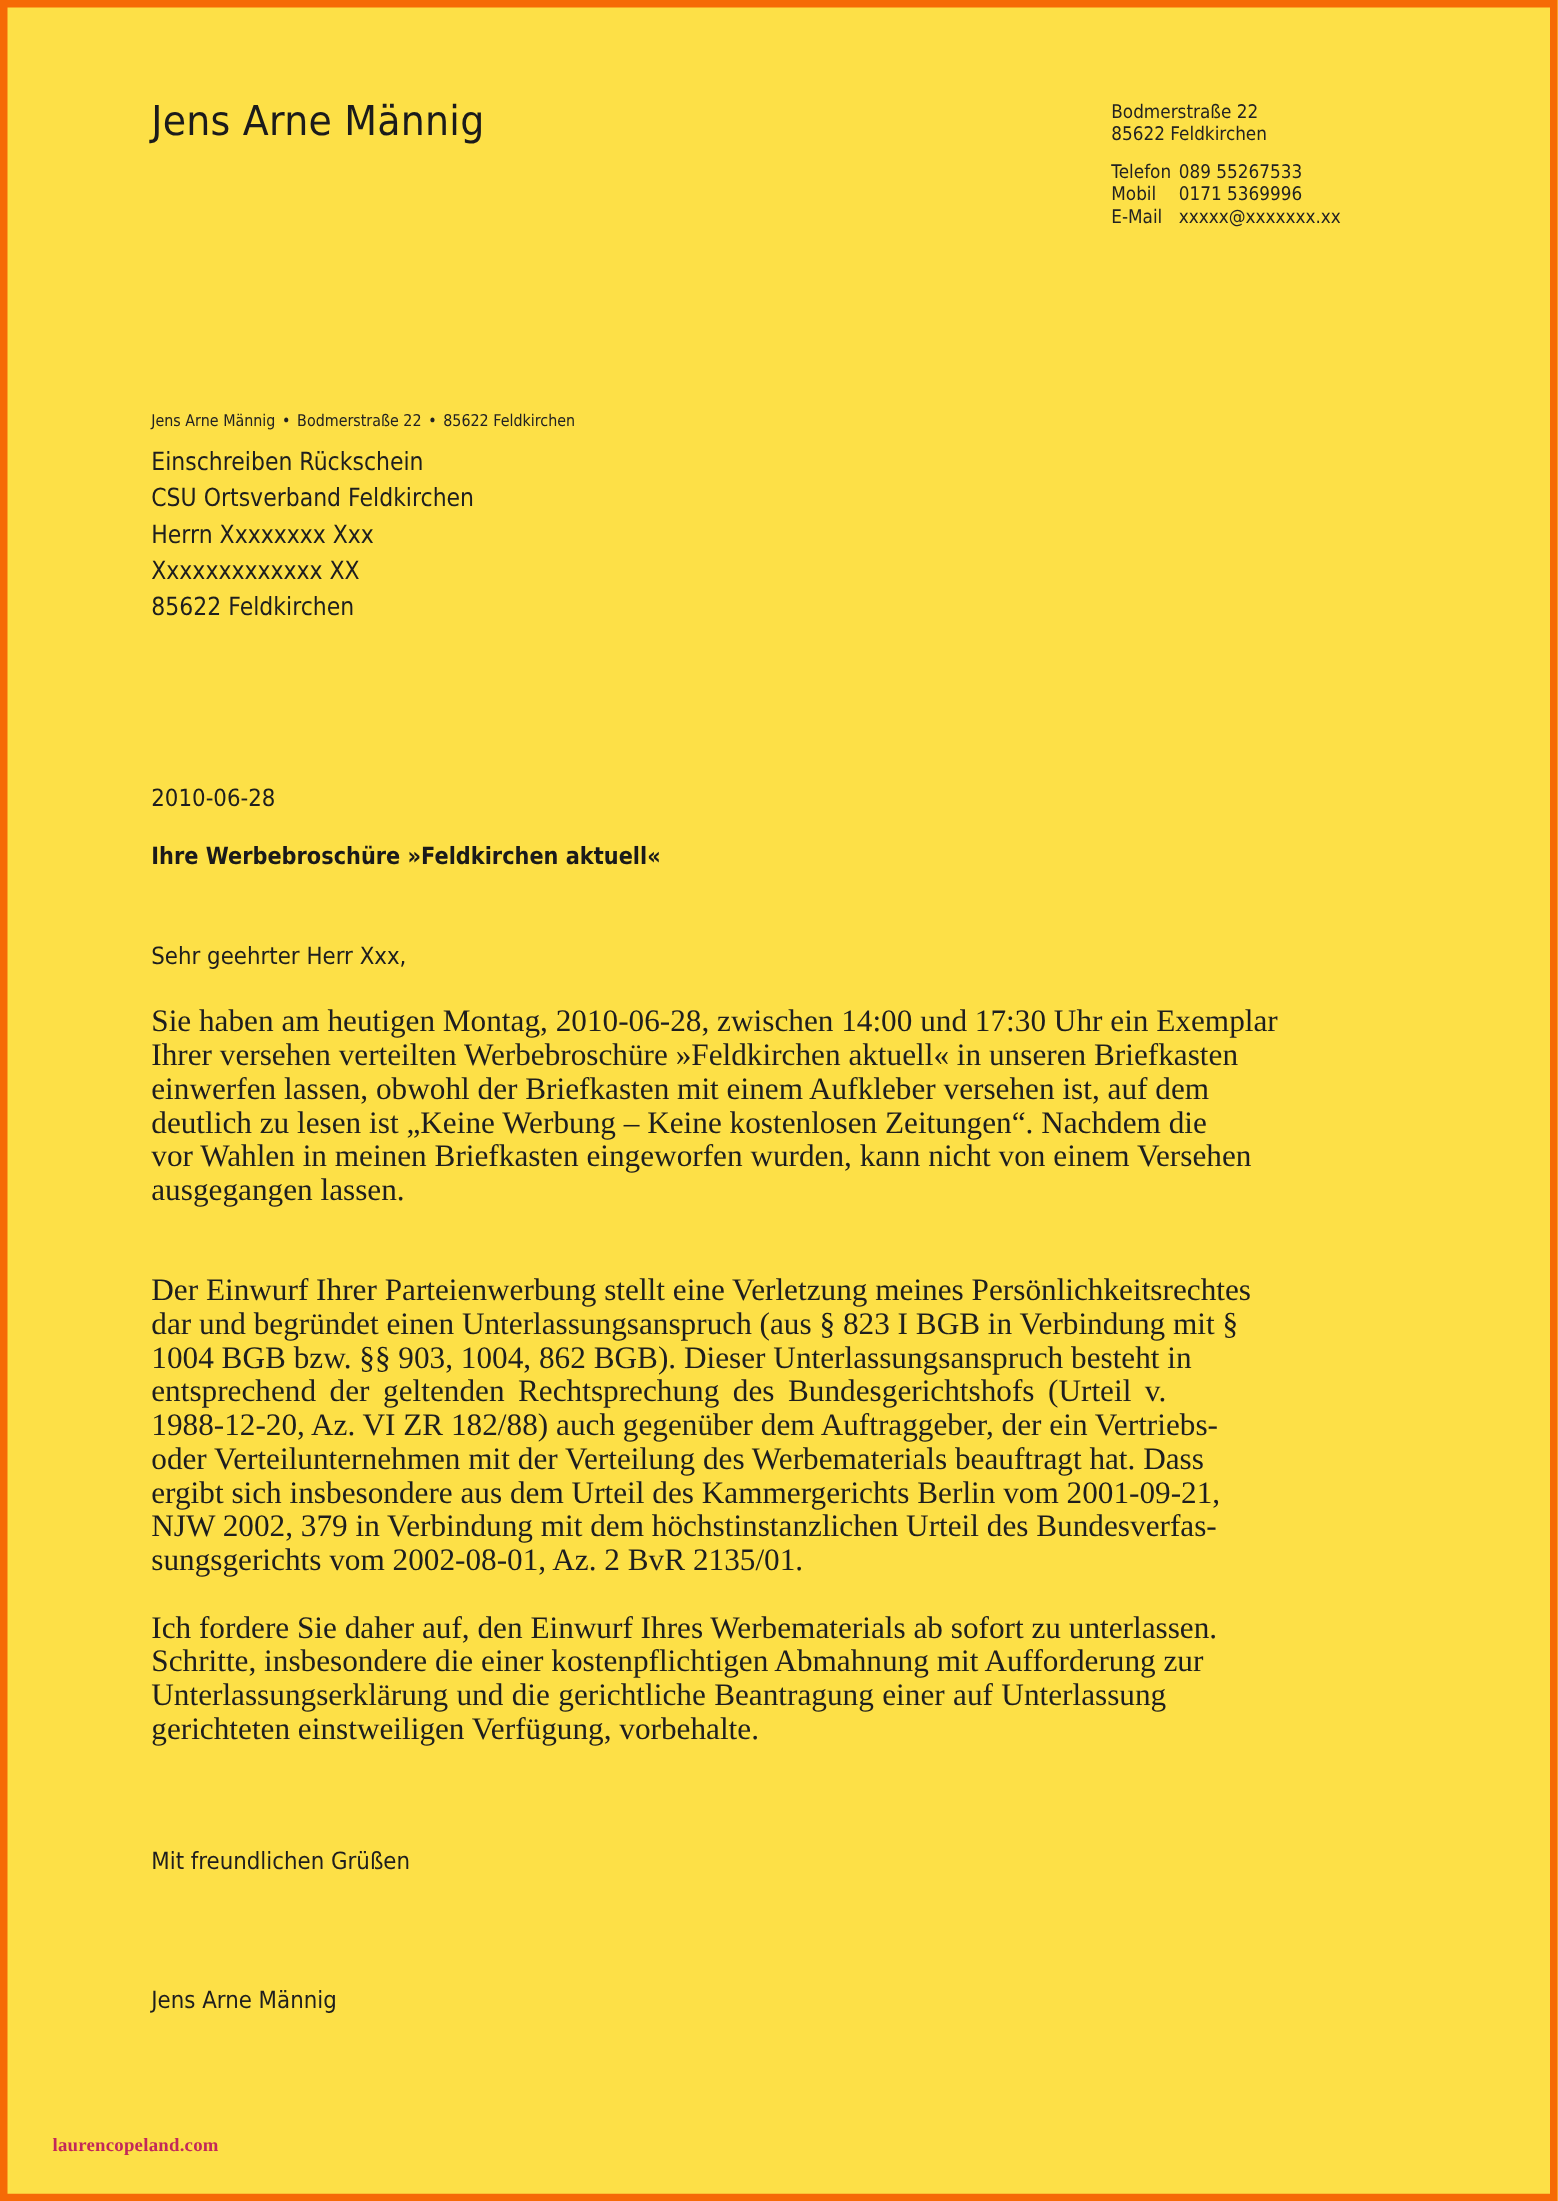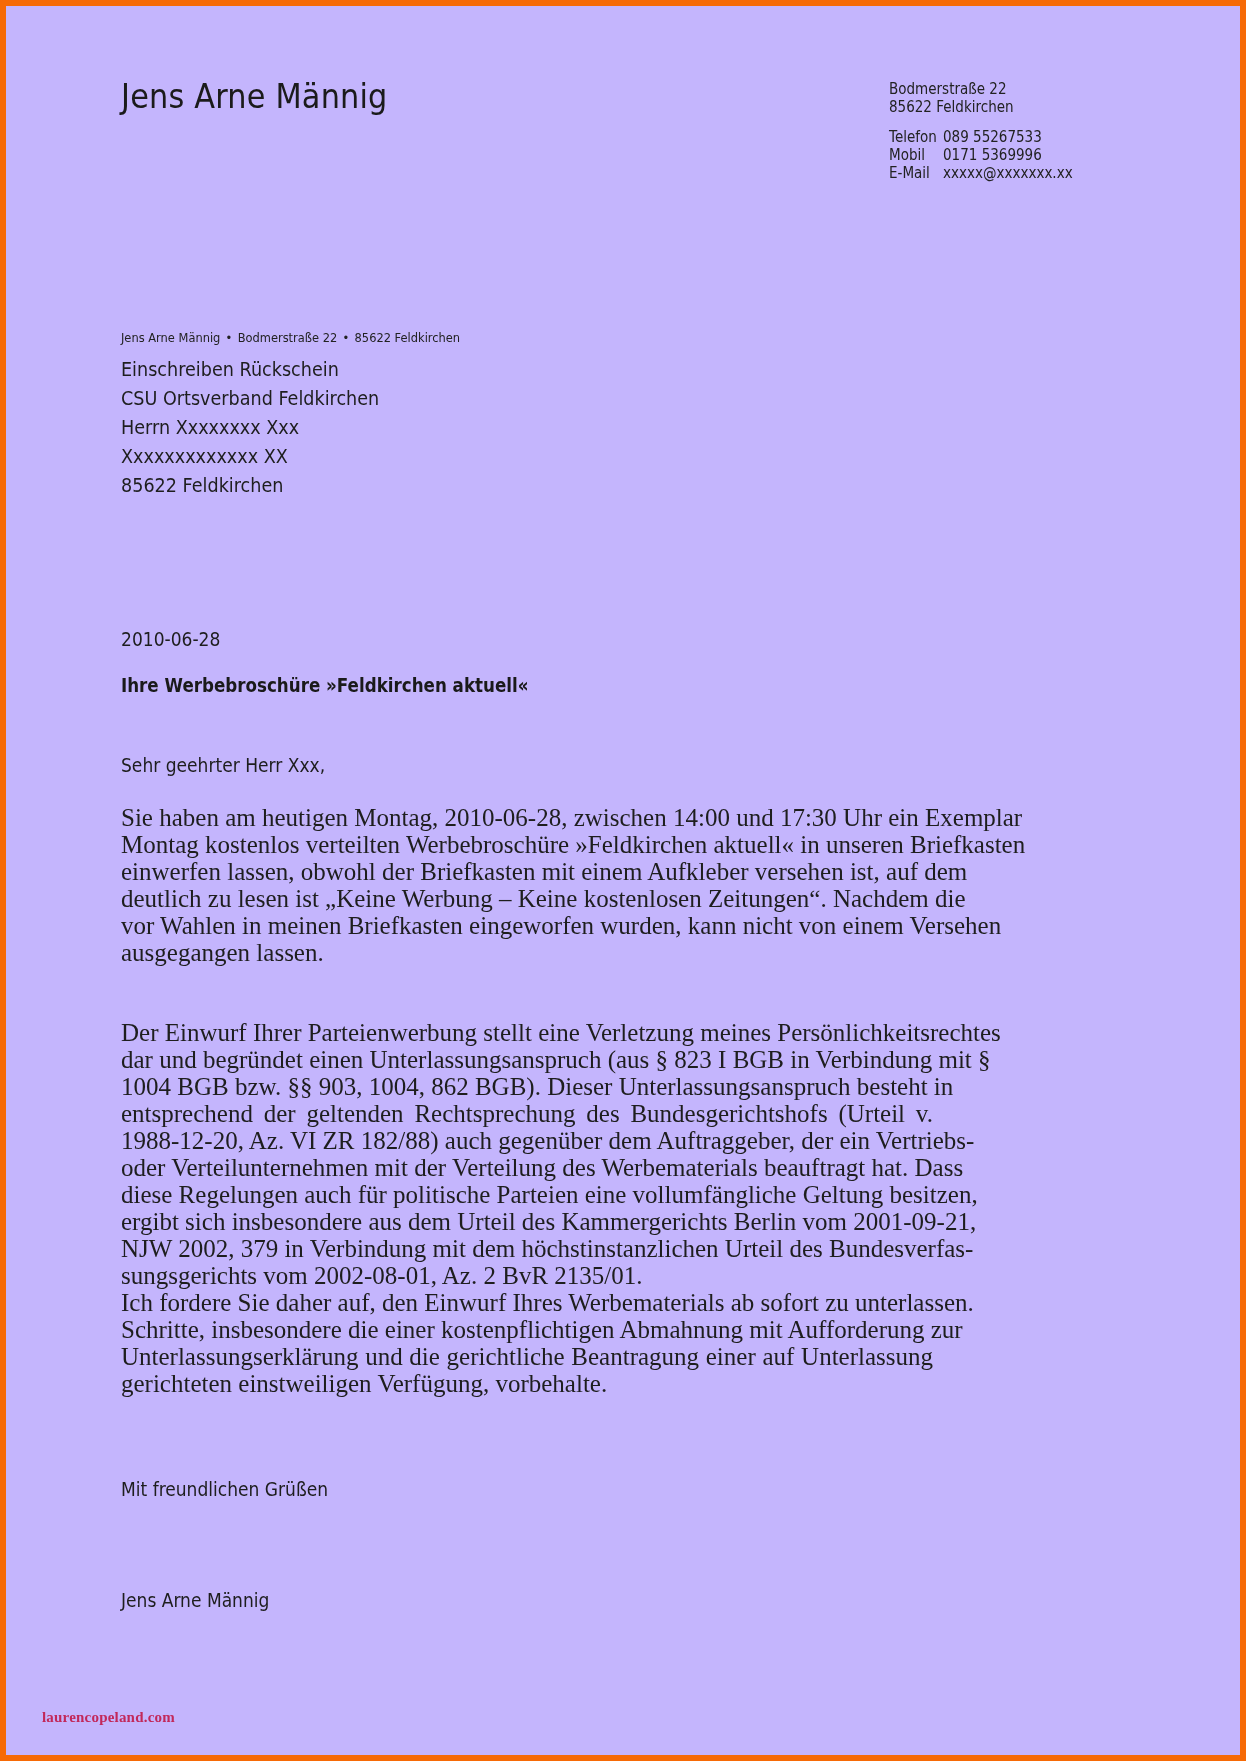--- a/index.html
+++ b/index.html
@@ -4,21 +4,21 @@
   <style>
     html, body { margin: 0; padding: 0; }
     body {
       width: 1246px; height: 1761px; position: relative; overflow: hidden;
       background: #f66a06;
       font-family: "DejaVu Sans Condensed", "Liberation Sans Narrow", "Liberation Sans", sans-serif;
       color: #1e1e1e;
     }
     .page {
       position: absolute; left: 6px; top: 6px; right: 6px; bottom: 6px;
-      background: #c4b5fd;
+      background: #fde047;
     }
     .abs { position: absolute; white-space: nowrap; }
     .sender-name {
       left: 115px; top: 71px; font-size: 33px; font-family: "DejaVu Sans", sans-serif;
       letter-spacing: 0.2px; color: #1b1b1b; font-weight: normal;
       transform: scaleX(0.92); transform-origin: left top;
     }
     .sender-contact {
       left: 883px; top: 74px; font-size: 15px; line-height: 18px; color: #222;
       font-family: "DejaVu Sans", sans-serif; transform: scaleX(0.9); transform-origin: left top;
@@ -106,35 +106,34 @@
     <div>Xxxxxxxxxxxxx XX</div>
     <div>85622 Feldkirchen</div>
   </div>
 
   <div class="abs date">2010-06-28</div>
   <div class="abs subject">Ihre Werbebroschüre »Feldkirchen aktuell«</div>
   <div class="abs salutation">Sehr geehrter Herr Xxx,</div>
 
   <div class="body-block p1">
     <span class="ln">Sie haben am heutigen Montag, 2010-06-28, zwischen 14:00 und 17:30 Uhr ein Exemplar</span>
-    <span class="ln">Montag kostenlos verteilten Werbebroschüre »Feldkirchen aktuell« in unseren Briefkasten</span>
+    <span class="ln">Ihrer versehen verteilten Werbebroschüre »Feldkirchen aktuell« in unseren Briefkasten</span>
     <span class="ln">einwerfen lassen, obwohl der Briefkasten mit einem Aufkleber versehen ist, auf dem</span>
     <span class="ln">deutlich zu lesen ist „Keine Werbung – Keine kostenlosen Zeitungen“. Nachdem die</span>
     <span class="ln">vor Wahlen in meinen Briefkasten eingeworfen wurden, kann nicht von einem Versehen</span>
     <span class="ln last">ausgegangen lassen.</span>
   </div>
 
   <div class="body-block p2">
     <span class="ln">Der Einwurf Ihrer Parteienwerbung stellt eine Verletzung meines Persönlichkeitsrechtes</span>
     <span class="ln">dar und begründet einen Unterlassungsanspruch (aus § 823 I BGB in Verbindung mit §</span>
     <span class="ln">1004 BGB bzw. §§ 903, 1004, 862 BGB). Dieser Unterlassungsanspruch besteht in</span>
     <span class="ln">entsprechend der geltenden Rechtsprechung des Bundesgerichtshofs (Urteil v.</span>
     <span class="ln">1988-12-20, Az. VI ZR 182/88) auch gegenüber dem Auftraggeber, der ein Vertriebs-</span>
     <span class="ln">oder Verteilunternehmen mit der Verteilung des Werbematerials beauftragt hat. Dass</span>
-    <span class="ln">diese Regelungen auch für politische Parteien eine vollumfängliche Geltung besitzen,</span>
     <span class="ln">ergibt sich insbesondere aus dem Urteil des Kammergerichts Berlin vom 2001-09-21,</span>
     <span class="ln">NJW 2002, 379 in Verbindung mit dem höchstinstanzlichen Urteil des Bundesverfas-</span>
     <span class="ln last">sungsgerichts vom 2002-08-01, Az. 2 BvR 2135/01.</span>
   </div>
 
   <div class="body-block p3">
     <span class="ln">Ich fordere Sie daher auf, den Einwurf Ihres Werbematerials ab sofort zu unterlassen.</span>
     <span class="ln">Schritte, insbesondere die einer kostenpflichtigen Abmahnung mit Aufforderung zur</span>
     <span class="ln">Unterlassungserklärung und die gerichtliche Beantragung einer auf Unterlassung</span>
     <span class="ln last">gerichteten einstweiligen Verfügung, vorbehalte.</span>

